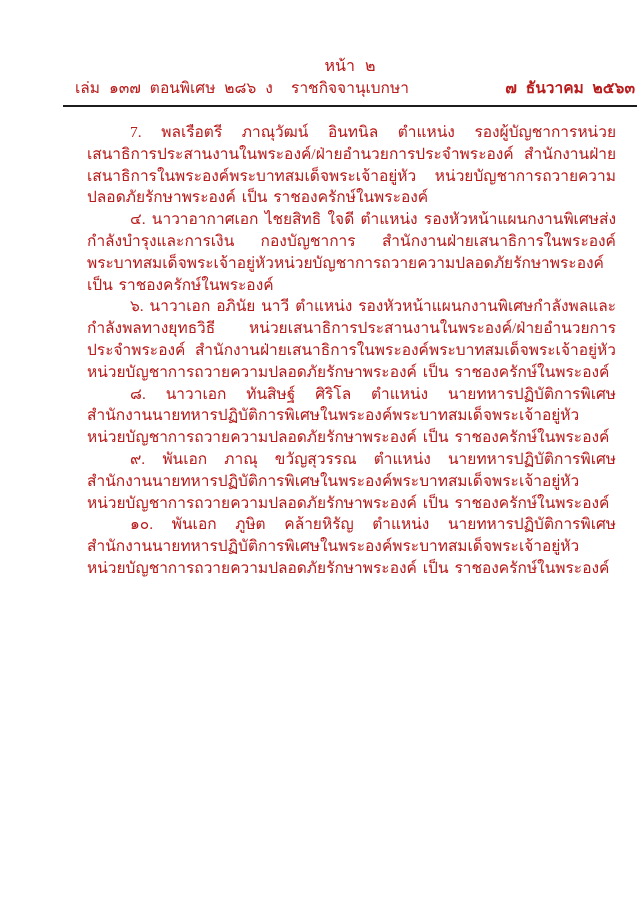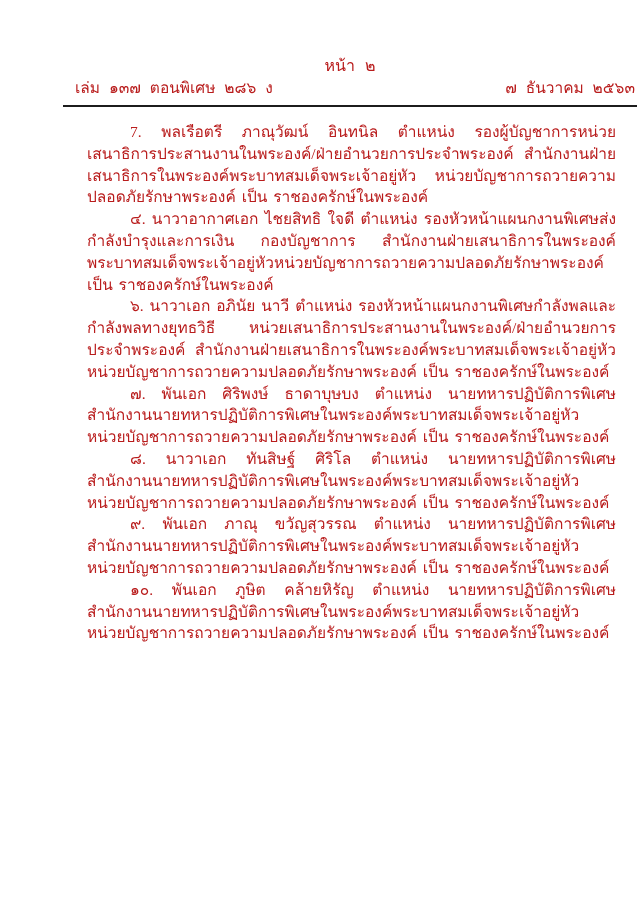--- a/index.html
+++ b/index.html
@@ -30,21 +30,21 @@
   }
   .header-row {
     position: relative;
     height: 24px;
     font-size: 15.5px;
     line-height: 24px;
     word-spacing: 5px;
   }
   .header-left  { position: absolute; left: 12px;  top: 0; }
   .header-title { position: absolute; left: 50%; top: 0; transform: translateX(-50%); word-spacing: 0; }
-  .header-right { position: absolute; right: 2px; top: 0; }
+  .header-right { position: absolute; right: 2px; top: 0; font-weight: bold; }
   .doc-body {
     margin: 14px 54px 0 57px;
     font-size: 15.5px;
     line-height: 21.8px;
     text-align: justify;
   }
   .para {
     margin: 0;
     text-indent: 43px;
     word-spacing: 2px;
@@ -59,29 +59,29 @@
 </style>
 </head>
 <body>
 
 <div class="page">
 
   <div class="header">
     <div class="page-number">หน้า ๒</div>
     <div class="header-row">
       <span class="header-left">เล่ม ๑๓๗ ตอนพิเศษ ๒๘๖ ง</span>
+      <span class="header-title">ราชกิจจานุเบกษา</span>
       <span class="header-right">๗ ธันวาคม ๒๕๖๓</span>
     </div>
   </div>
 
   <div class="doc-body">
     <p class="para">7. พลเรือตรี ภาณุวัฒน์ อินทนิล ตำแหน่ง รองผู้บัญชาการหน่วยเสนาธิการ​ประสานงานในพระองค์/ฝ่ายอำนวยการประจำพระองค์ สำนักงานฝ่ายเสนาธิการในพระองค์​พระบาทสมเด็จพระเจ้าอยู่หัว หน่วยบัญชาการถวายความปลอดภัยรักษาพระองค์ เป็น ราชองครักษ์ในพระองค์</p>
     <p class="para">๔. นาวาอากาศเอก ไชยสิทธิ ใจดี ตำแหน่ง รองหัวหน้าแผนกงานพิเศษส่งกำลังบำรุง​และการเงิน กองบัญชาการ สำนักงานฝ่ายเสนาธิการในพระองค์พระบาทสมเด็จพระเจ้าอยู่หัว​หน่วยบัญชาการถวายความปลอดภัยรักษาพระองค์ เป็น ราชองครักษ์ในพระองค์</p>
     <p class="para">๖. นาวาเอก อภินัย นาวี ตำแหน่ง รองหัวหน้าแผนกงานพิเศษกำลังพลและกำลังพล​ทางยุทธวิธี หน่วยเสนาธิการประสานงานในพระองค์/ฝ่ายอำนวยการประจำพระองค์ สำนักงาน​ฝ่ายเสนาธิการในพระองค์พระบาทสมเด็จพระเจ้าอยู่หัว หน่วยบัญชาการถวายความปลอดภัย​รักษาพระองค์ เป็น ราชองครักษ์ในพระองค์</p>
-    <p class="para">๗. พันเอก ศิริพงษ์ ธาดาบุษบง ตำแหน่ง นายทหารปฏิบัติการพิเศษ สำนักงาน​นายทหารปฏิบัติการพิเศษในพระองค์พระบาทสมเด็จพระเจ้าอยู่หัว หน่วยบัญชาการถวายความปลอดภัย​รักษาพระองค์ เป็น ราชองครักษ์ในพระองค์</p>
     <p class="para">๘. นาวาเอก ทันสิษฐ์ ศิริโล ตำแหน่ง นายทหารปฏิบัติการพิเศษ สำนักงาน​นายทหารปฏิบัติการพิเศษในพระองค์พระบาทสมเด็จพระเจ้าอยู่หัว หน่วยบัญชาการถวายความปลอดภัย​รักษาพระองค์ เป็น ราชองครักษ์ในพระองค์</p>
     <p class="para">๙. พันเอก ภาณุ ขวัญสุวรรณ ตำแหน่ง นายทหารปฏิบัติการพิเศษ สำนักงาน​นายทหารปฏิบัติการพิเศษในพระองค์พระบาทสมเด็จพระเจ้าอยู่หัว หน่วยบัญชาการถวายความปลอดภัย​รักษาพระองค์ เป็น ราชองครักษ์ในพระองค์</p>
     <p class="para">๑๐. พันเอก ภูษิต คล้ายหิรัญ ตำแหน่ง นายทหารปฏิบัติการพิเศษ สำนักงาน​นายทหารปฏิบัติการพิเศษในพระองค์พระบาทสมเด็จพระเจ้าอยู่หัว หน่วยบัญชาการถวายความปลอดภัย​รักษาพระองค์ เป็น ราชองครักษ์ในพระองค์</p>
   </div>
 
   <svg class="signature-mark" viewBox="0 0 40 40" xmlns="http://www.w3.org/2000/svg">
     <polygon points="3,20 24,2 37,9 16,27" fill="#3471b8" opacity="0.9"></polygon>
     <polygon points="8,30 26,14 36,20 18,36" fill="#2e9fa7" opacity="0.9"></polygon>
   </svg>
 

